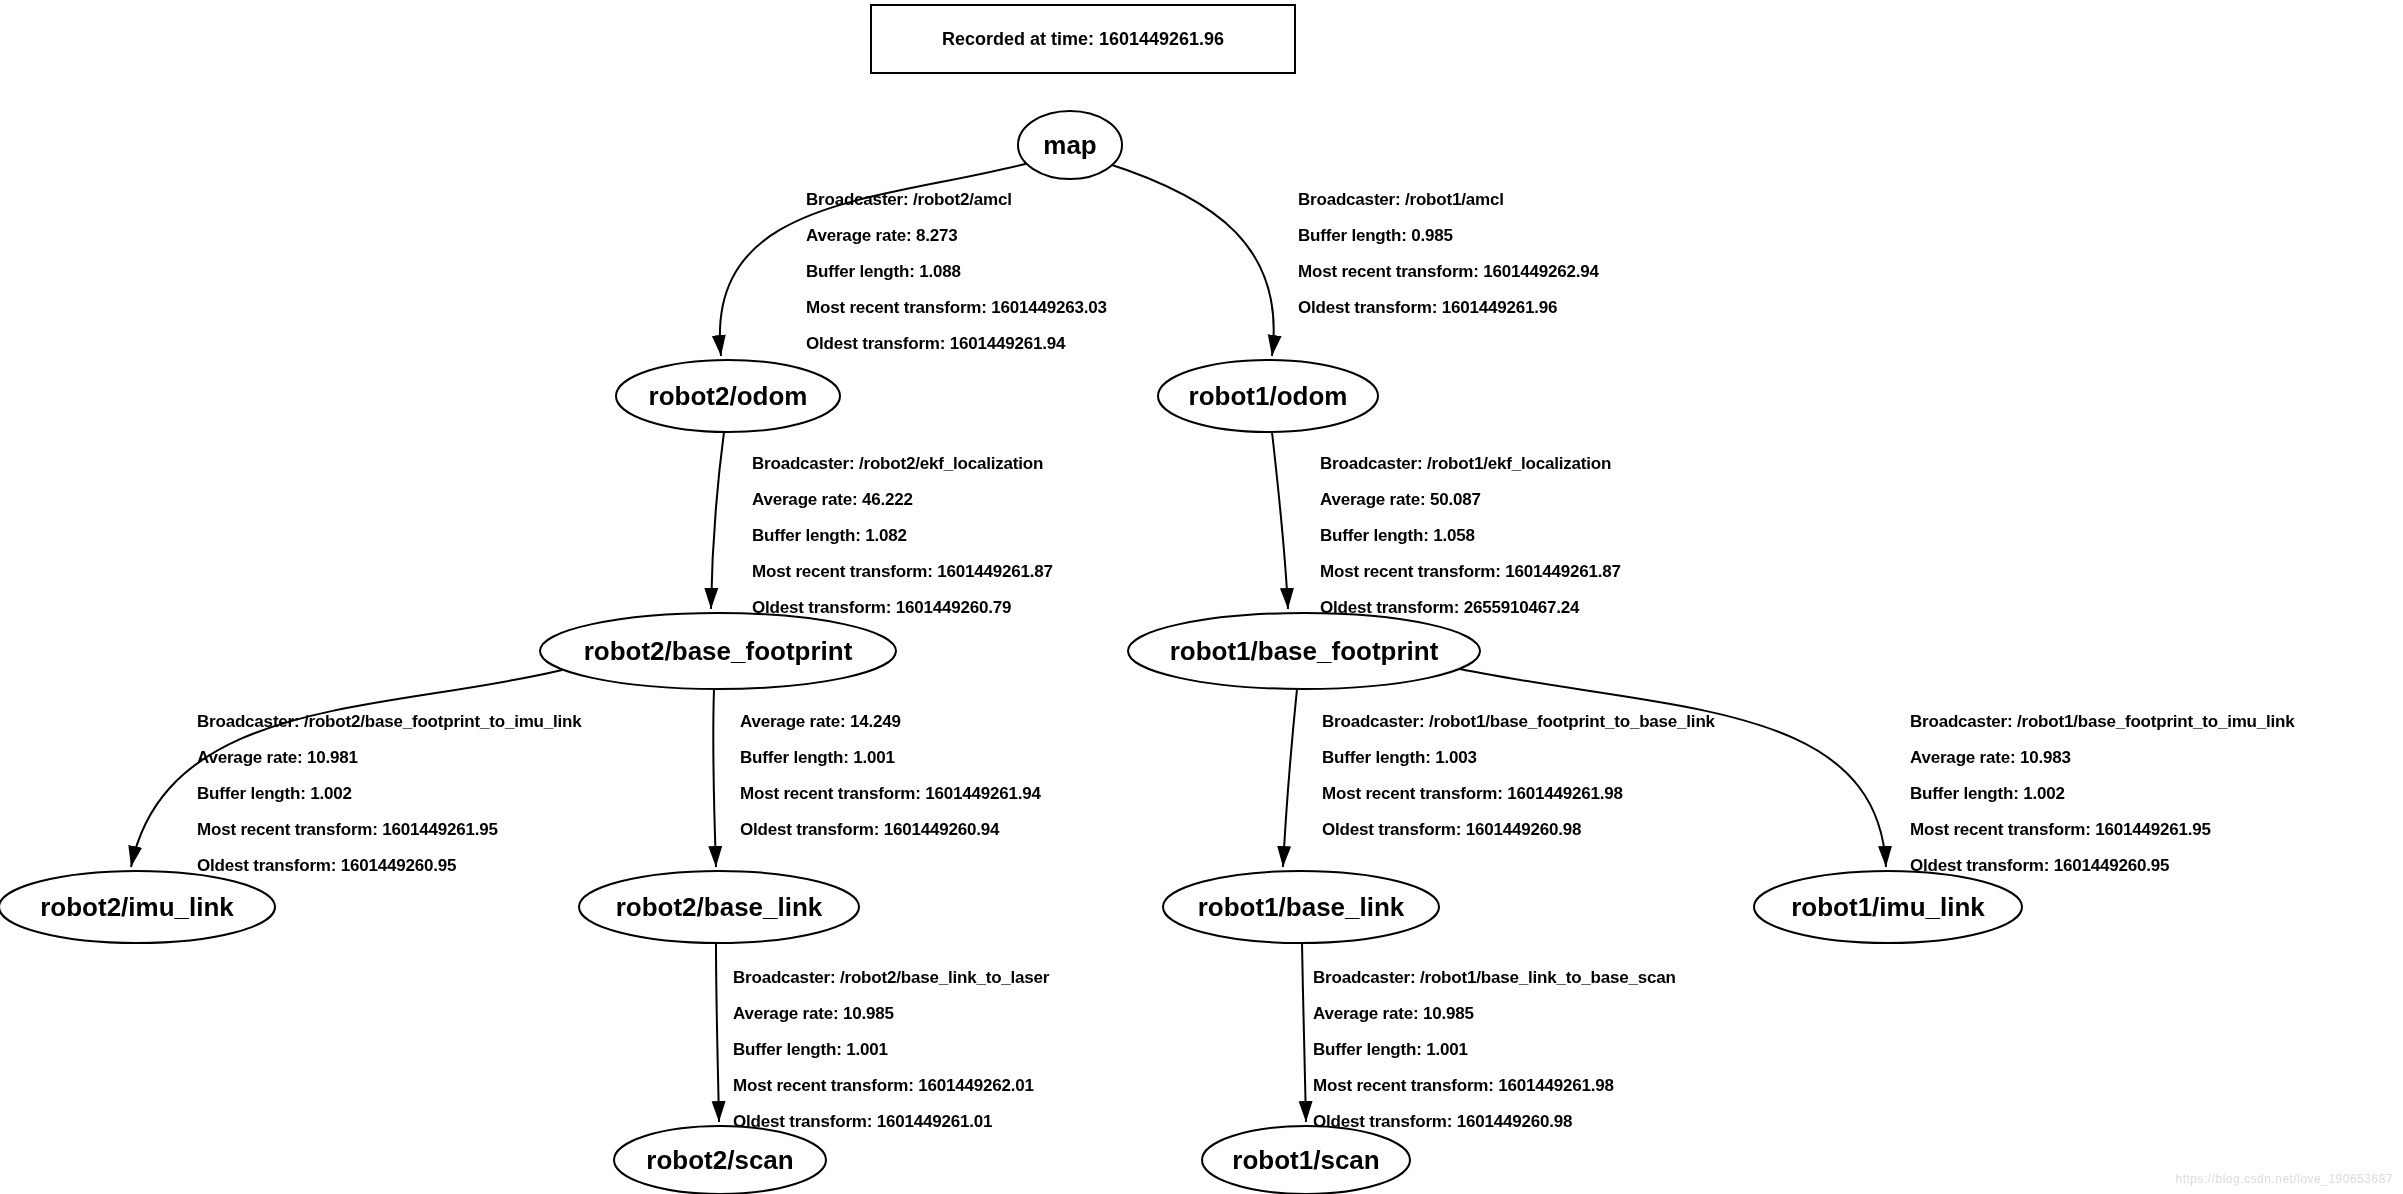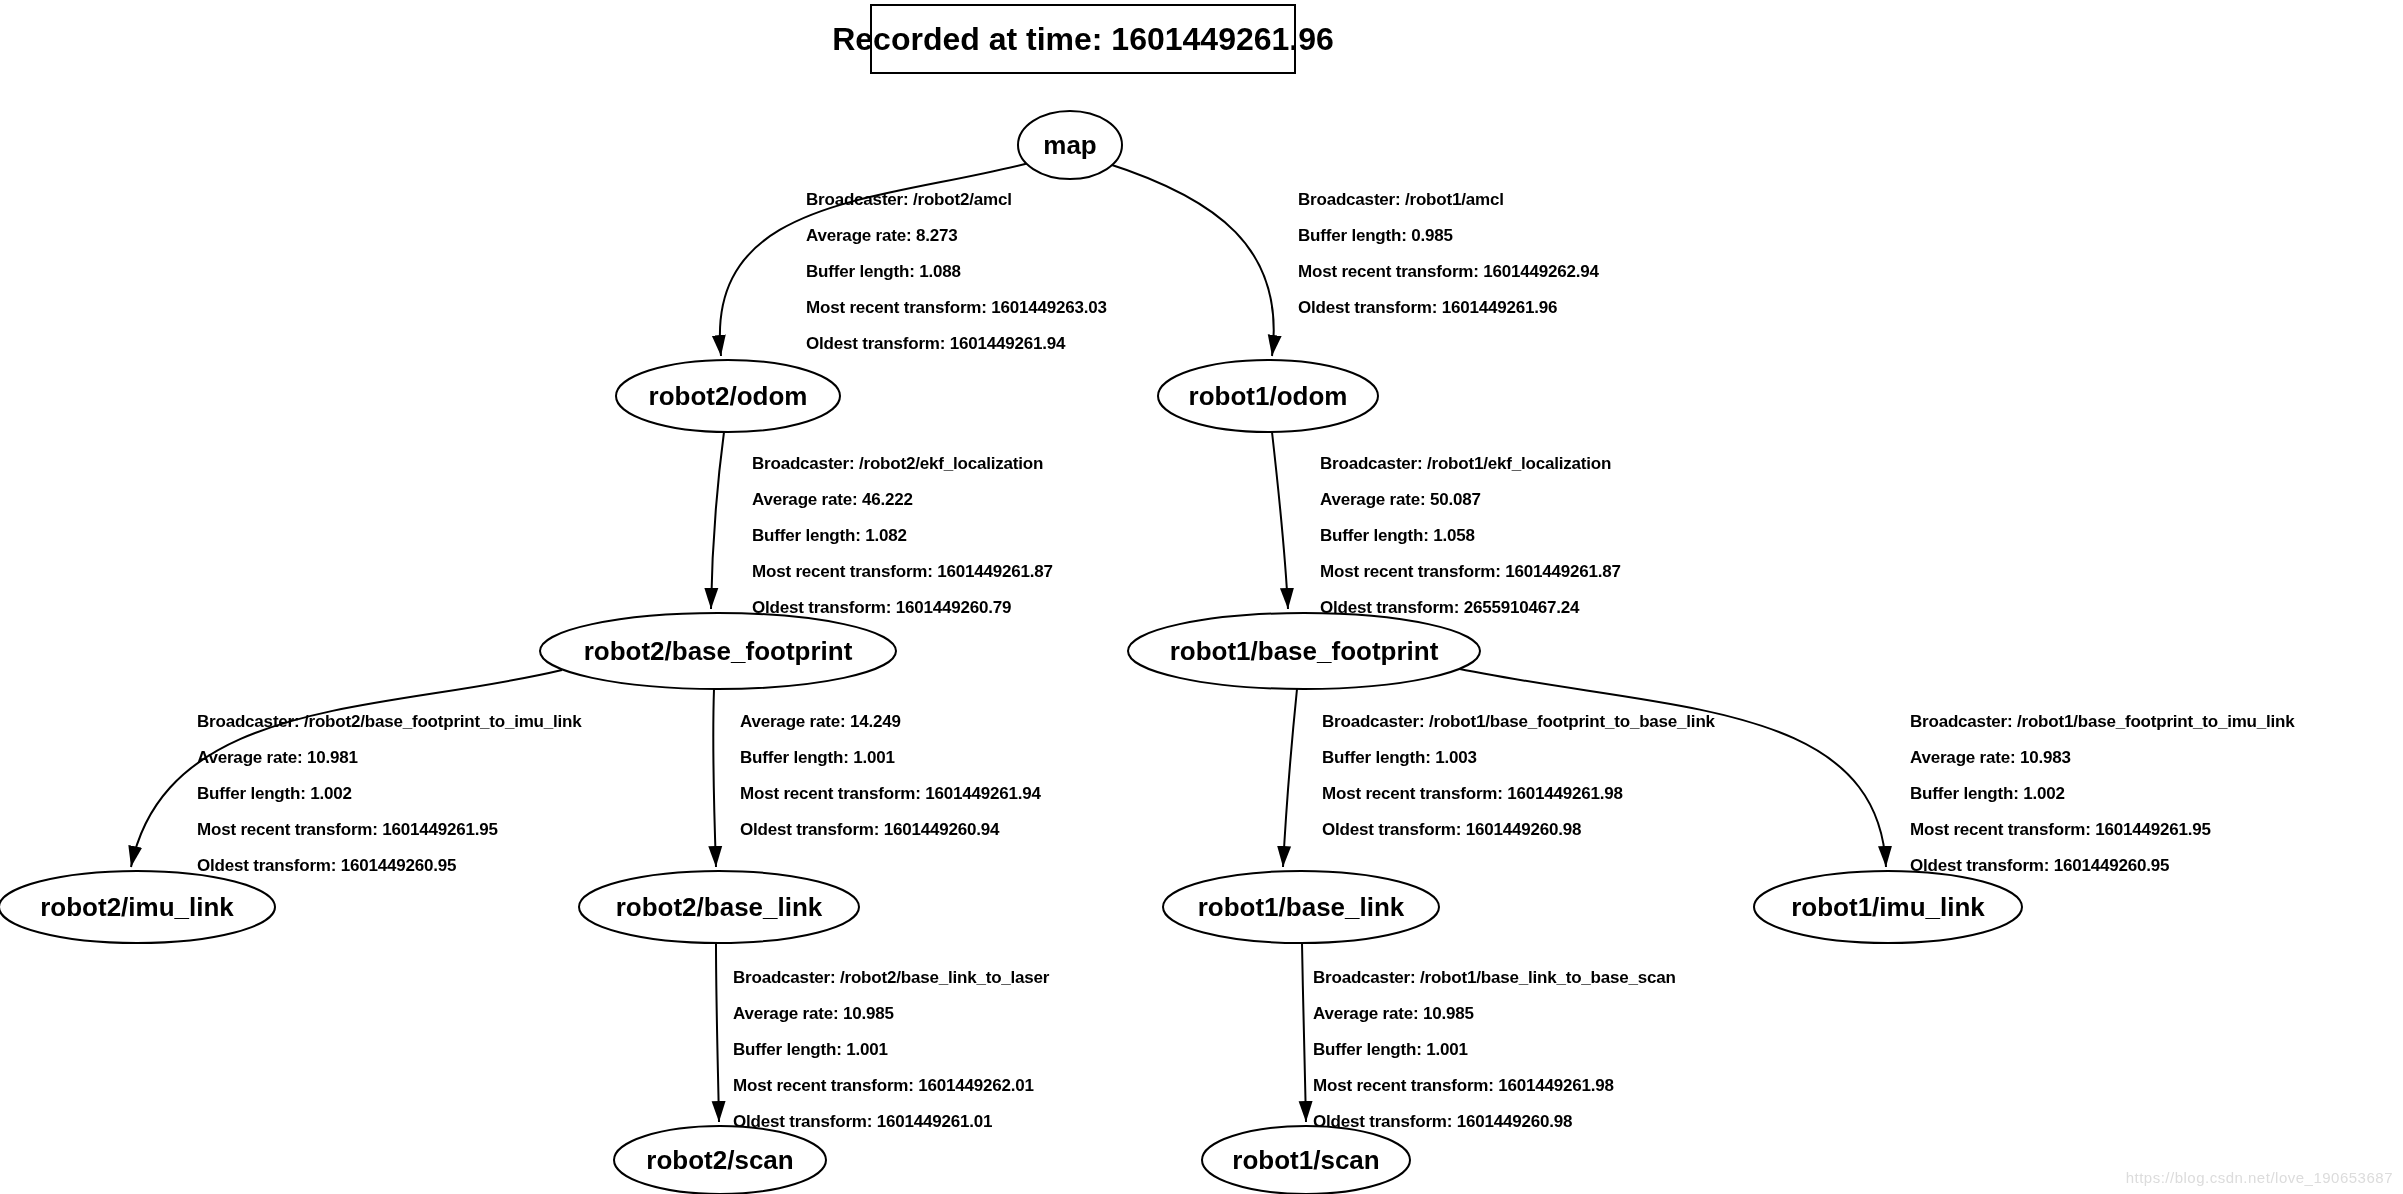--- a/index.html
+++ b/index.html
@@ -9,34 +9,34 @@
     background:#ffffff;
     font-family:"Liberation Sans",sans-serif;
     color:#000;
     overflow:hidden;
   }
   .canvas svg{position:absolute;left:0;top:0;}
   .title-box{
     position:absolute;left:870px;top:4px;width:422px;height:66px;
     border:2px solid #000;background:#fff;
     display:flex;align-items:center;justify-content:center;
-    font-size:32px;font-weight:600;white-space:nowrap;text-align:right;
+    font-size:18px;font-weight:600;white-space:nowrap;text-align:right;
   }
   .node-label{
     position:absolute;transform:translate(-50%,-50%);
     font-size:26px;font-weight:700;white-space:nowrap;
   }
   .edge-stats{
     position:absolute;
     font-size:17px;font-weight:700;line-height:36px;
     letter-spacing:-0.2px;white-space:nowrap;
   }
   .watermark{
     position:absolute;right:10px;bottom:8px;
-    font-size:15px;font-weight:400;color:#dcdcdc;
+    font-size:12px;font-weight:400;color:#dcdcdc;
     letter-spacing:0.5px;
   }
   .edge{fill:none;stroke:#000;stroke-width:2px;}
   .node-ellipse{fill:#fff;stroke:#000;stroke-width:2px;}
 </style>
 </head>
 <body>
 
 <div class="canvas">
 

